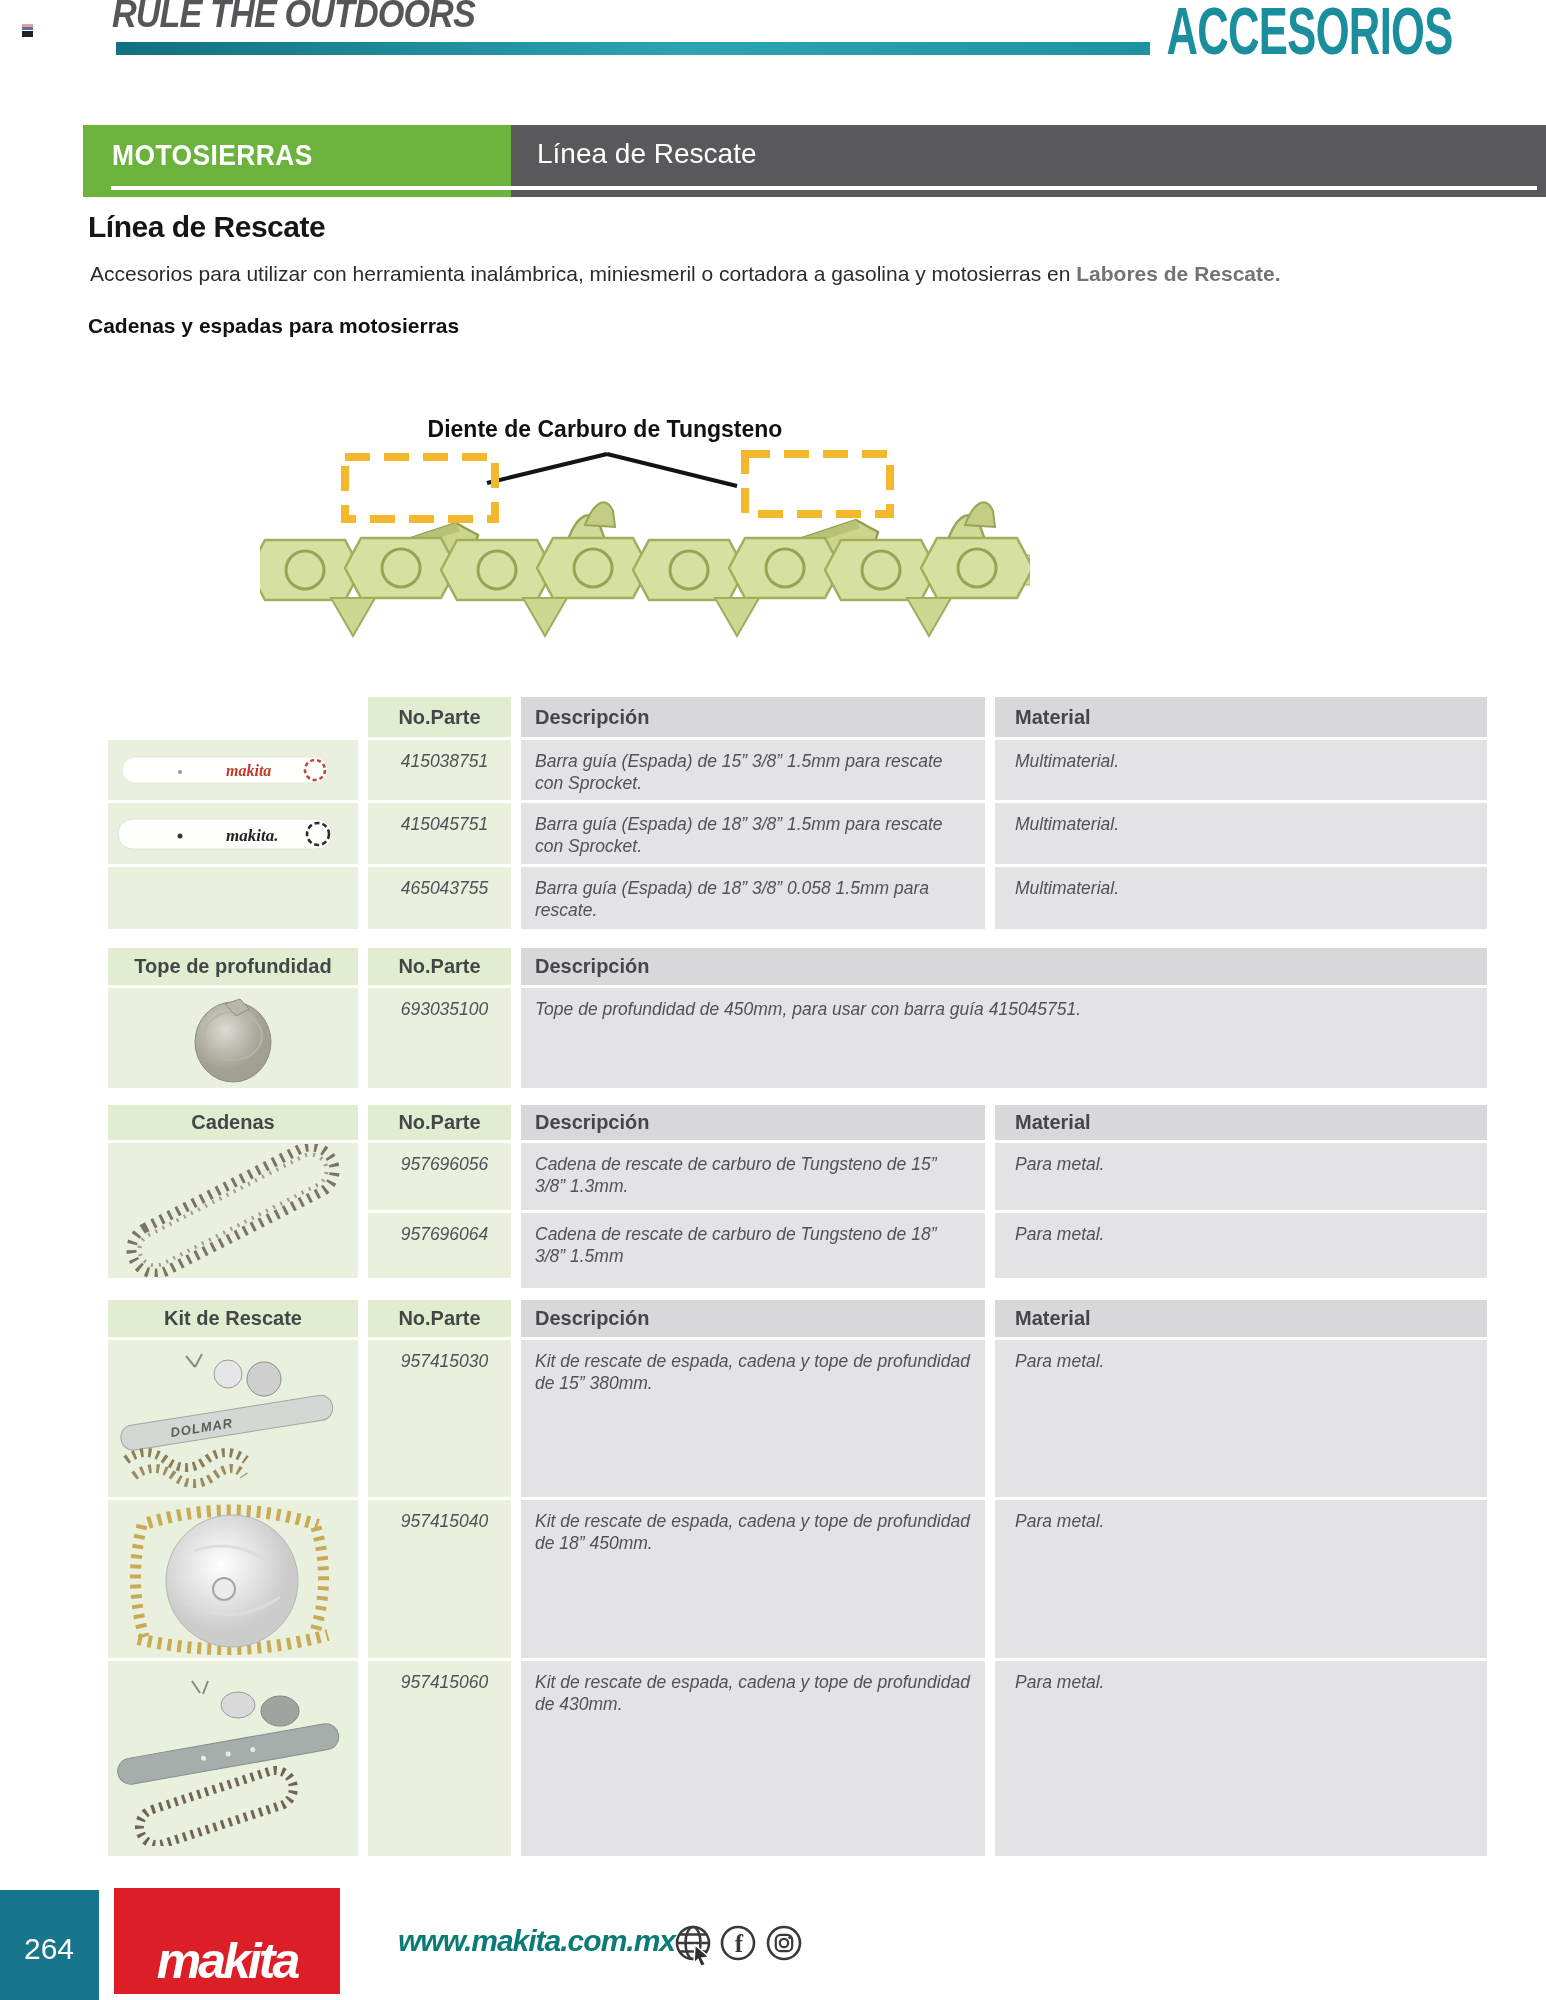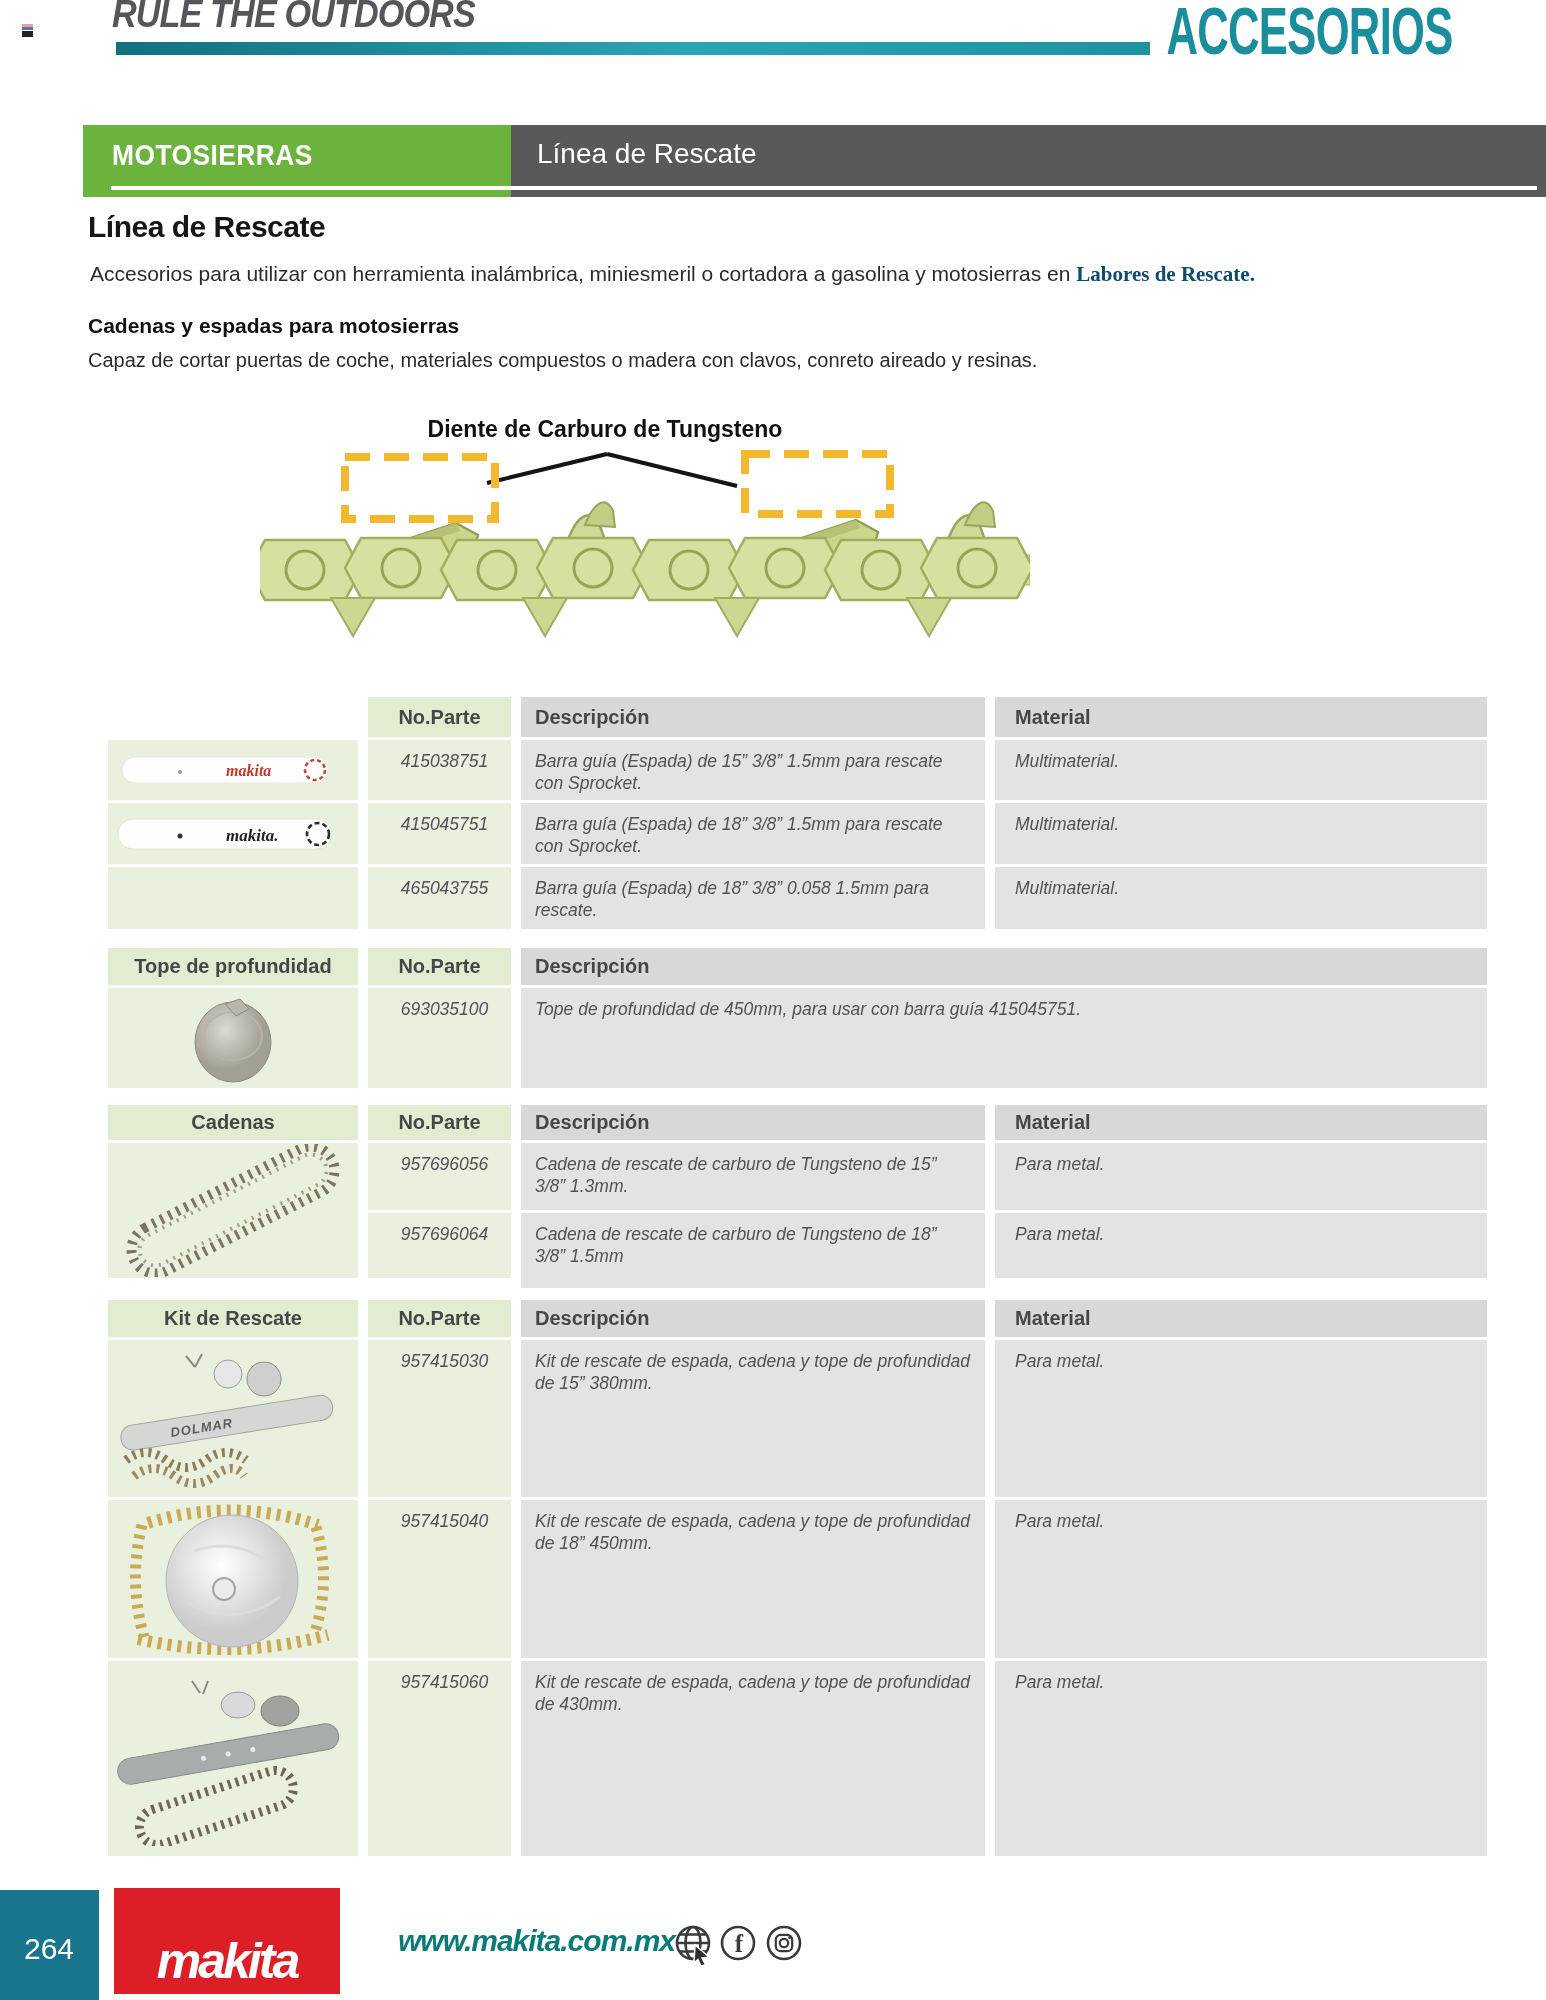--- a/index.html
+++ b/index.html
@@ -18,21 +18,21 @@
   
   #green-bar{left:83px;top:125px;width:428px;height:72px;background:var(--green);}
   #gray-bar{left:511px;top:125px;width:1035px;height:72px;background:var(--bar-gray);}
   #bar-underline{left:111px;top:186px;width:1426px;height:4px;background:#fff;}
   #motosierras{left:112px;top:138px;font-size:30px;font-weight:bold;color:#fff;
     transform:scaleX(.88);transform-origin:left top;letter-spacing:.5px;}
   #linea-bar-label{left:537px;top:138px;font-size:28px;font-weight:300;color:#fff;}
   
   #linea-title{left:88px;top:210px;font-size:30px;font-weight:bold;color:#161616;letter-spacing:-.5px;}
   #intro-body{left:90px;top:262px;font-size:21px;color:#2b2b2b;white-space:nowrap;}
-  #intro-body b{color:#0c4a6e;font-family:Liberation Serif, serif;}
+  #intro-body b{color:#737373;}
   #sub-title{left:88px;top:314px;font-size:21px;font-weight:bold;color:#111;}
   #sub-body{left:88px;top:349px;font-size:20px;color:#2b2b2b;white-space:nowrap;}
   
   #chain-figure{left:260px;top:405px;width:770px;height:255px;}
   
   .cell{position:absolute;box-sizing:border-box;font-style:italic;font-size:17.5px;color:#515257;line-height:1.25;}
   .cg{background:var(--cell-green);}
   .cG{background:var(--cell-gray);}
   .hg{background:var(--cell-green-hd);}
   .hG{background:var(--cell-gray-hd);}
@@ -63,21 +63,20 @@
 
   <div class="abs" id="green-bar"></div>
   <div class="abs" id="gray-bar"></div>
   <div class="abs" id="bar-underline"></div>
   <div class="abs" id="motosierras">MOTOSIERRAS</div>
   <div class="abs" id="linea-bar-label">Línea de Rescate</div>
 
   <div class="abs" id="linea-title">Línea de Rescate</div>
   <div class="abs" id="intro-body"><span>Accesorios para utilizar con herramienta inalámbrica, miniesmeril o cortadora a gasolina y motosierras en </span><b>Labores de Rescate.</b></div>
   <div class="abs" id="sub-title">Cadenas y espadas para motosierras</div>
-  <div class="abs" id="sub-body">Capaz de cortar puertas de coche, materiales compuestos o madera con clavos, conreto aireado y resinas.</div>
 
   <svg class="abs" id="chain-figure" viewBox="0 0 770 255">
     <defs>
       <g id="pl">
         <path d="M-40 -30 L40 -30 L56 0 L40 30 L-40 30 L-56 0 Z" fill="#d6e0a0" stroke="#a3ad5e" stroke-width="2.5"></path>
         <circle r="19" fill="none" stroke="#99a356" stroke-width="3"></circle>
       </g>
       <g id="fang">
           <path d="M-22 0 L0 38 L22 0 Z" fill="#ccd792" stroke="#a3ad5e" stroke-width="2"></path>
         </g>

